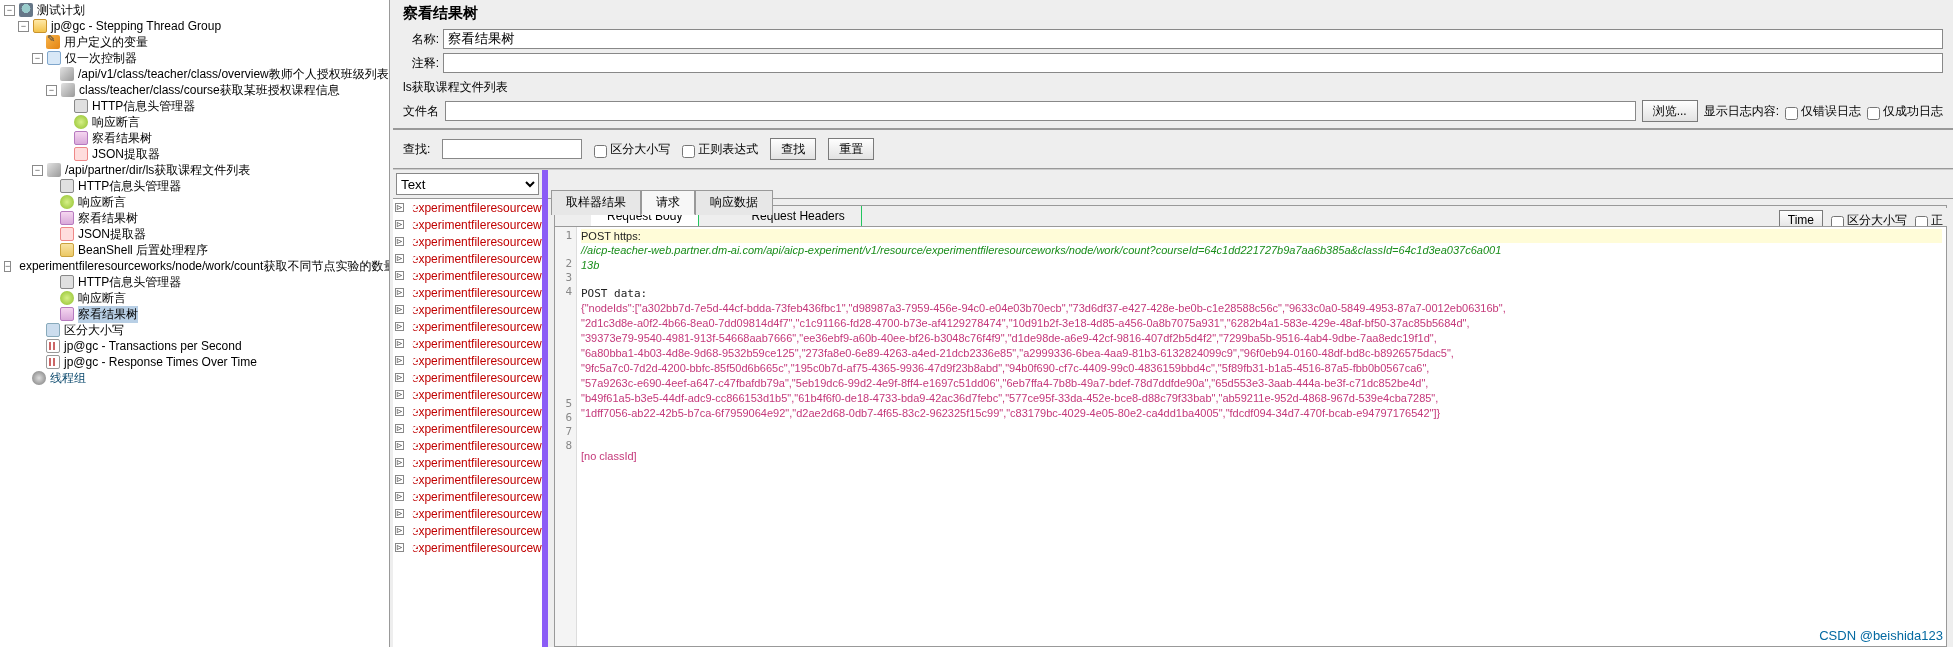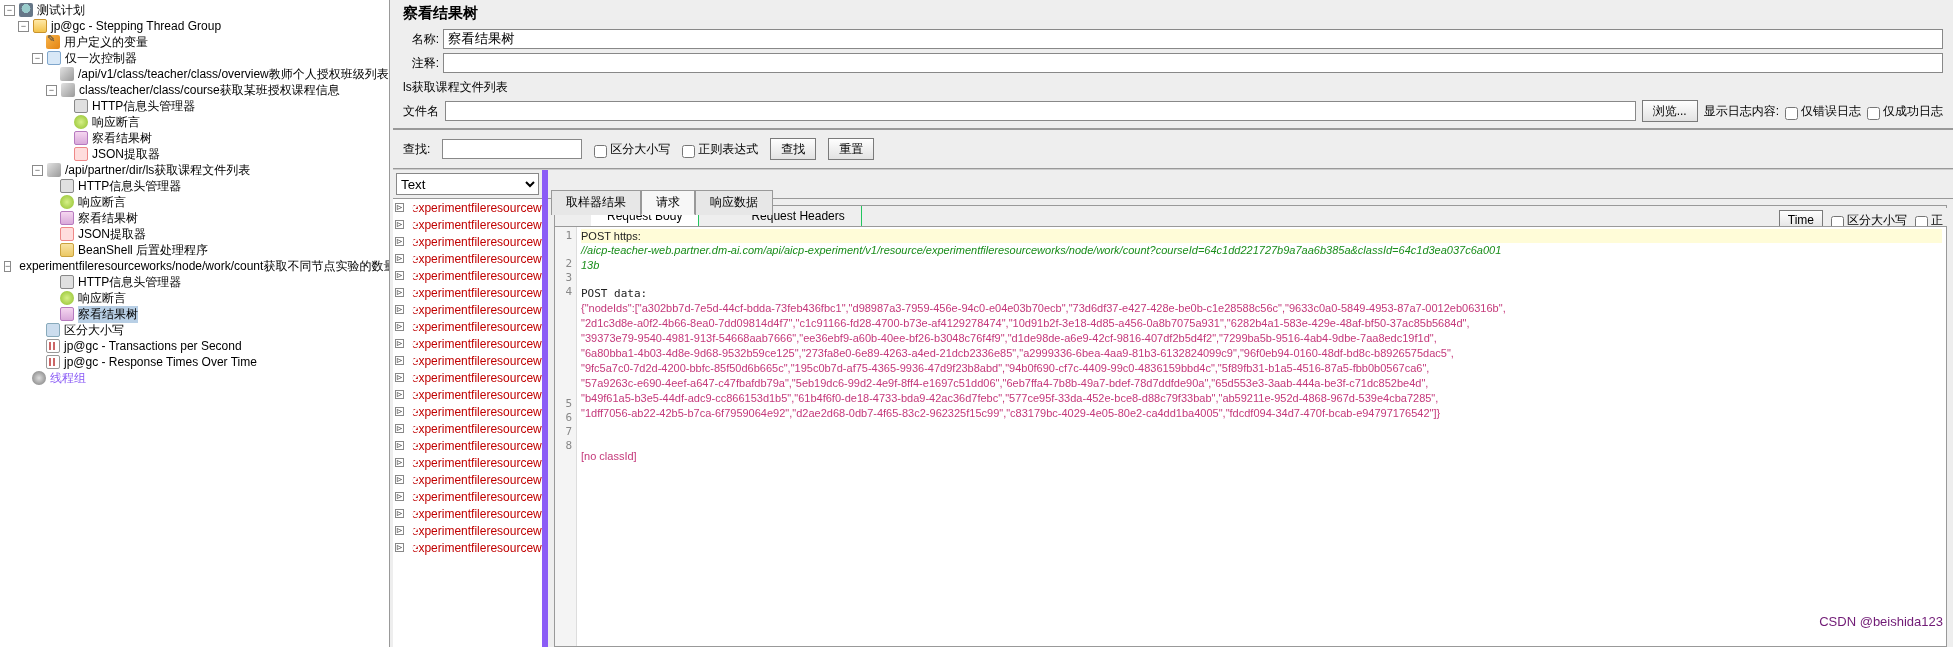--- a/index.html
+++ b/index.html
@@ -4,21 +4,21 @@
 <style>
 * { box-sizing: border-box; margin: 0; padding: 0; font-family: "Microsoft YaHei", Arial, sans-serif; }
 body { background: #eeeeee; font-size: 12px; overflow: hidden; width: 1953px; height: 647px; }
 
 
 .left-pane { position: absolute; left: 0; top: 0; width: 390px; height: 647px; background: #ffffff; border-right: 1px solid #999; overflow: hidden; }
 .tree { padding: 2px 0 0 4px; }
 .tree-row { display: flex; align-items: center; height: 16px; white-space: nowrap; cursor: default; }
 .tree-row span.lbl { margin-left: 2px; }
 .tree-row.sel span.lbl { background: #b8cfe5; }
-.tree-row.gray span.lbl { color: #8b5cf6; }
+.tree-row.gray span.lbl { color: #0c4a6e; }
 .toggle { width: 11px; height: 11px; border: 1px solid #8a8a8a; display: inline-flex; align-items: center; justify-content: center; font-size: 9px; color: #555; background: #fff; margin-right: 2px; }
 .spacer { display: inline-block; }
 .ico { width: 14px; height: 14px; margin: 0 2px; display: inline-block; }
 .i-plan { background: radial-gradient(circle at 50% 40%, #9cc 40%, #678 42%); border-radius: 2px; }
 .i-tg { background: linear-gradient(#ffe9a8,#f3c34b); border: 1px solid #c9932c; border-radius: 2px; }
 .i-var { background: linear-gradient(135deg,#f7b44a,#e48413); border-radius: 2px; position: relative; }
 .i-var::after { content: "✎"; position: absolute; left: 1px; top: -2px; font-size: 10px; color: #444; }
 .i-ctl { background: #d8e8f7; border: 1px solid #7fa6cc; border-radius: 2px; }
 .i-req { background: linear-gradient(135deg,#e2e2e2,#999); border-radius: 2px; }
 .i-hdr { background: #e0e0e0; border: 1px solid #888; border-radius: 2px; }
@@ -75,21 +75,21 @@
 .subtab.active { background: #fff; }
 .toolbar2 { position: absolute; right: 6px; top: 208px; display: flex; align-items: center; gap: 8px; background: #eeeeee; padding: 2px 4px; }
 .toolbar2 .btn { height: 20px; padding: 1px 8px; }
 .editor { flex: 1; border: 1px solid #999; background: #fff; display: flex; overflow: hidden; position: relative; }
 .gutter { width: 22px; background: #f4f4f4; border-right: 1px solid #ddd; text-align: right; padding: 2px 4px 0 0; color: #888; font-family: Consolas, monospace; font-size: 11px; line-height: 14px; }
 .code { flex: 1; padding: 2px 4px; font-family: Consolas, monospace; font-size: 11px; line-height: 14px; white-space: pre; color: #222; overflow: hidden; }
 .code .l1 { background: #fffcd8; display: block; }
 .url { color: #1a8d1a; font-style: italic; }
 .pink { color: #c4387a; }
 
-.watermark { position: absolute; right: 10px; bottom: 18px; color: #701a75; font-size: 13px; pointer-events: none; }
+.watermark { position: absolute; right: 10px; bottom: 4px; color: #0369a1; font-size: 13px; pointer-events: none; }
 </style>
 </head>
 <body>
 
 <div class="left-pane">
   <div class="tree">
     <div class="tree-row">
         <span class="toggle">−</span>
         <span class="ico i-plan"></span>
         <span class="lbl">测试计划</span>

